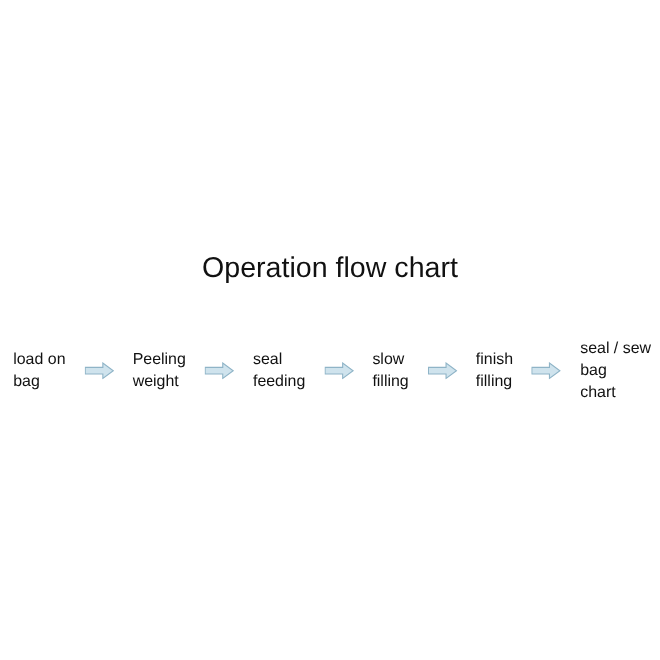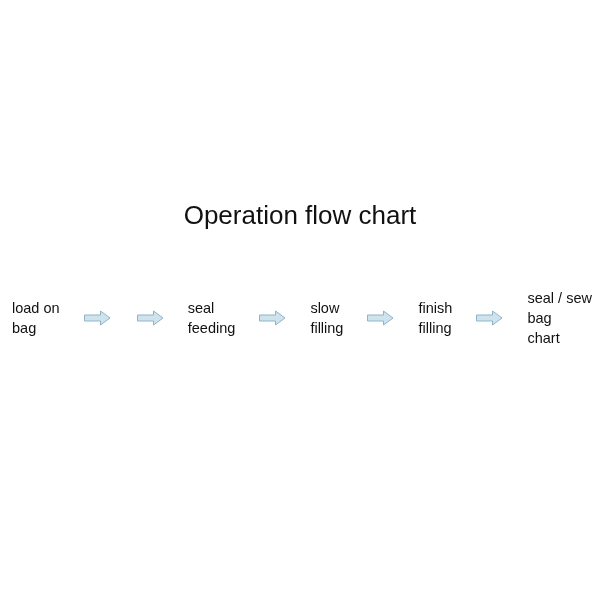--- a/index.html
+++ b/index.html
@@ -9,31 +9,31 @@
   body {
     width: 600px;
     height: 600px;
     background: #ffffff;
     font-family: "Liberation Sans", sans-serif;
     position: relative;
     overflow: hidden;
   }
   .title {
     position: absolute;
-    top: 200px;
+    top: 228px;
     left: 0;
     width: 600px;
     text-align: center;
     font-size: 26px;
     color: #111111;
     font-weight: 400;
   }
   .flow-row {
     position: absolute;
-    top: 282px;
+    top: 301px;
     left: 12px;
     width: 580px;
     height: 72px;
     display: flex;
     align-items: center;
     justify-content: space-between;
   }
   .flow-step {
     font-size: 14.5px;
     line-height: 1.38;
@@ -54,20 +54,22 @@
 
 <div class="flow-row">
 
   <div class="flow-step">load on
 bag</div>
 
   <svg class="flow-arrow" width="27" height="16" viewBox="0 0 27 16">
     <polygon points="0.5,5 16.5,5 16.5,1 26,8 16.5,15 16.5,11 0.5,11" stroke="#8fb4c7" stroke-width="1" fill="#cfe3ed"></polygon>
   </svg>
 
+  <div class="flow-step">Peeling
+weight</div>
 
   <svg class="flow-arrow" width="27" height="16" viewBox="0 0 27 16">
     <polygon points="0.5,5 16.5,5 16.5,1 26,8 16.5,15 16.5,11 0.5,11" stroke="#8fb4c7" stroke-width="1" fill="#cfe3ed"></polygon>
   </svg>
 
   <div class="flow-step">seal
 feeding</div>
 
   <svg class="flow-arrow" width="27" height="16" viewBox="0 0 27 16">
     <polygon points="0.5,5 16.5,5 16.5,1 26,8 16.5,15 16.5,11 0.5,11" stroke="#8fb4c7" stroke-width="1" fill="#cfe3ed"></polygon>

